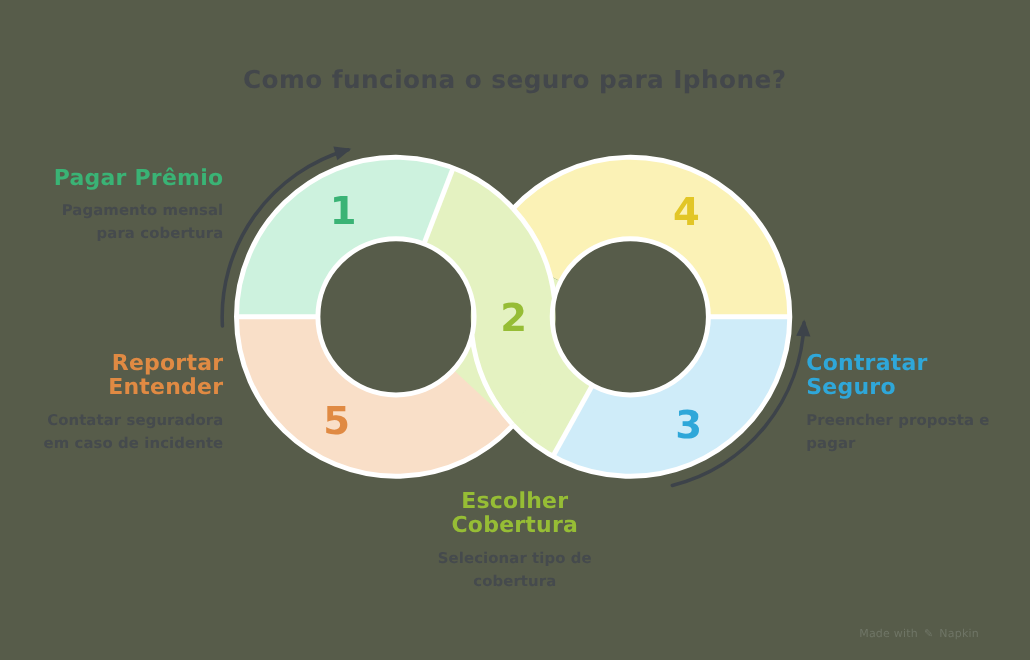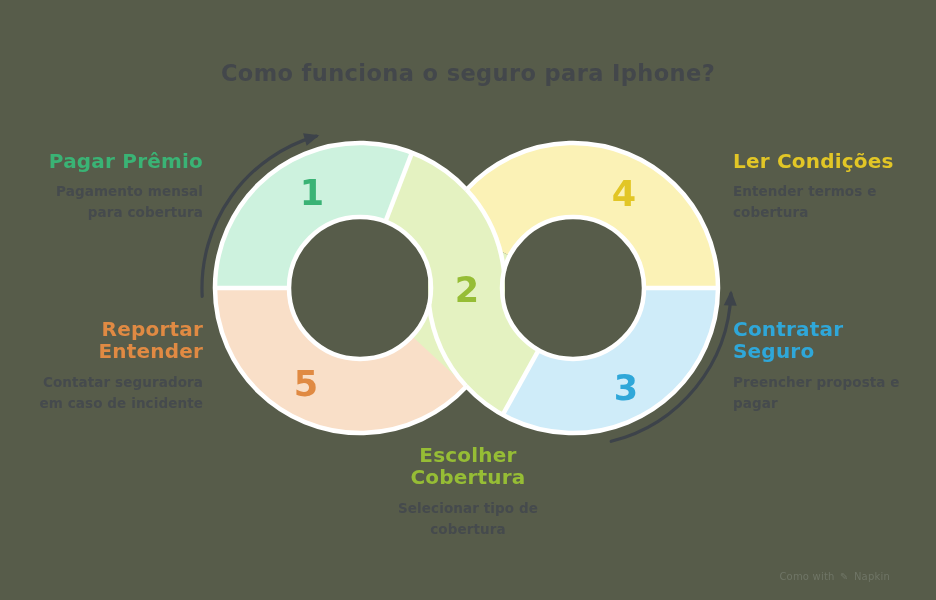--- a/index.html
+++ b/index.html
@@ -70,39 +70,35 @@
   <div class="num" style="left: 467px; top: 290px; color: rgb(150, 189, 53);">2</div>
   <div class="num" style="left: 626px; top: 388px; color: rgb(47, 167, 217);">3</div>
   <div class="num" style="left: 624px; top: 194px; color: rgb(226, 198, 38);">4</div>
   <div class="num" style="left: 306px; top: 384px; color: rgb(224, 138, 67);">5</div>
 
   <div class="step step1">
     <div class="step-title" style="color: rgb(58, 179, 117);">Pagar Prêmio</div>
     <div class="step-desc" style="color: rgb(69, 74, 77);">Pagamento mensal para cobertura</div>
   </div>
 
-  <div class="step step4">
-    <div class="step-title" style="color: rgb(226, 198, 38);">Ler Condições</div>
-    <div class="step-desc" style="color: rgb(69, 74, 77);">Entender termos e cobertura</div>
-  </div>
 
   <div class="step step5">
     <div class="step-title" style="color: rgb(224, 138, 67);">Reportar Entender</div>
     <div class="step-desc" style="color: rgb(69, 74, 77);">Contatar seguradora em caso de incidente</div>
   </div>
 
   <div class="step step2">
     <div class="step-title" style="color: rgb(150, 189, 53);">Escolher Cobertura</div>
     <div class="step-desc" style="color: rgb(69, 74, 77);">Selecionar tipo de cobertura</div>
   </div>
 
   <div class="step step3">
     <div class="step-title" style="color: rgb(47, 167, 217);">Contratar Seguro</div>
     <div class="step-desc" style="color: rgb(69, 74, 77);">Preencher proposta e pagar</div>
   </div>
 
   <div class="credit" style="color: rgb(111, 117, 102);">
-    <span>Como with</span>
+    <span>Made with</span>
     <span class="pen">✎</span>
     <span>Napkin</span>
   </div>
 
 </div>
 
 </body></html>

